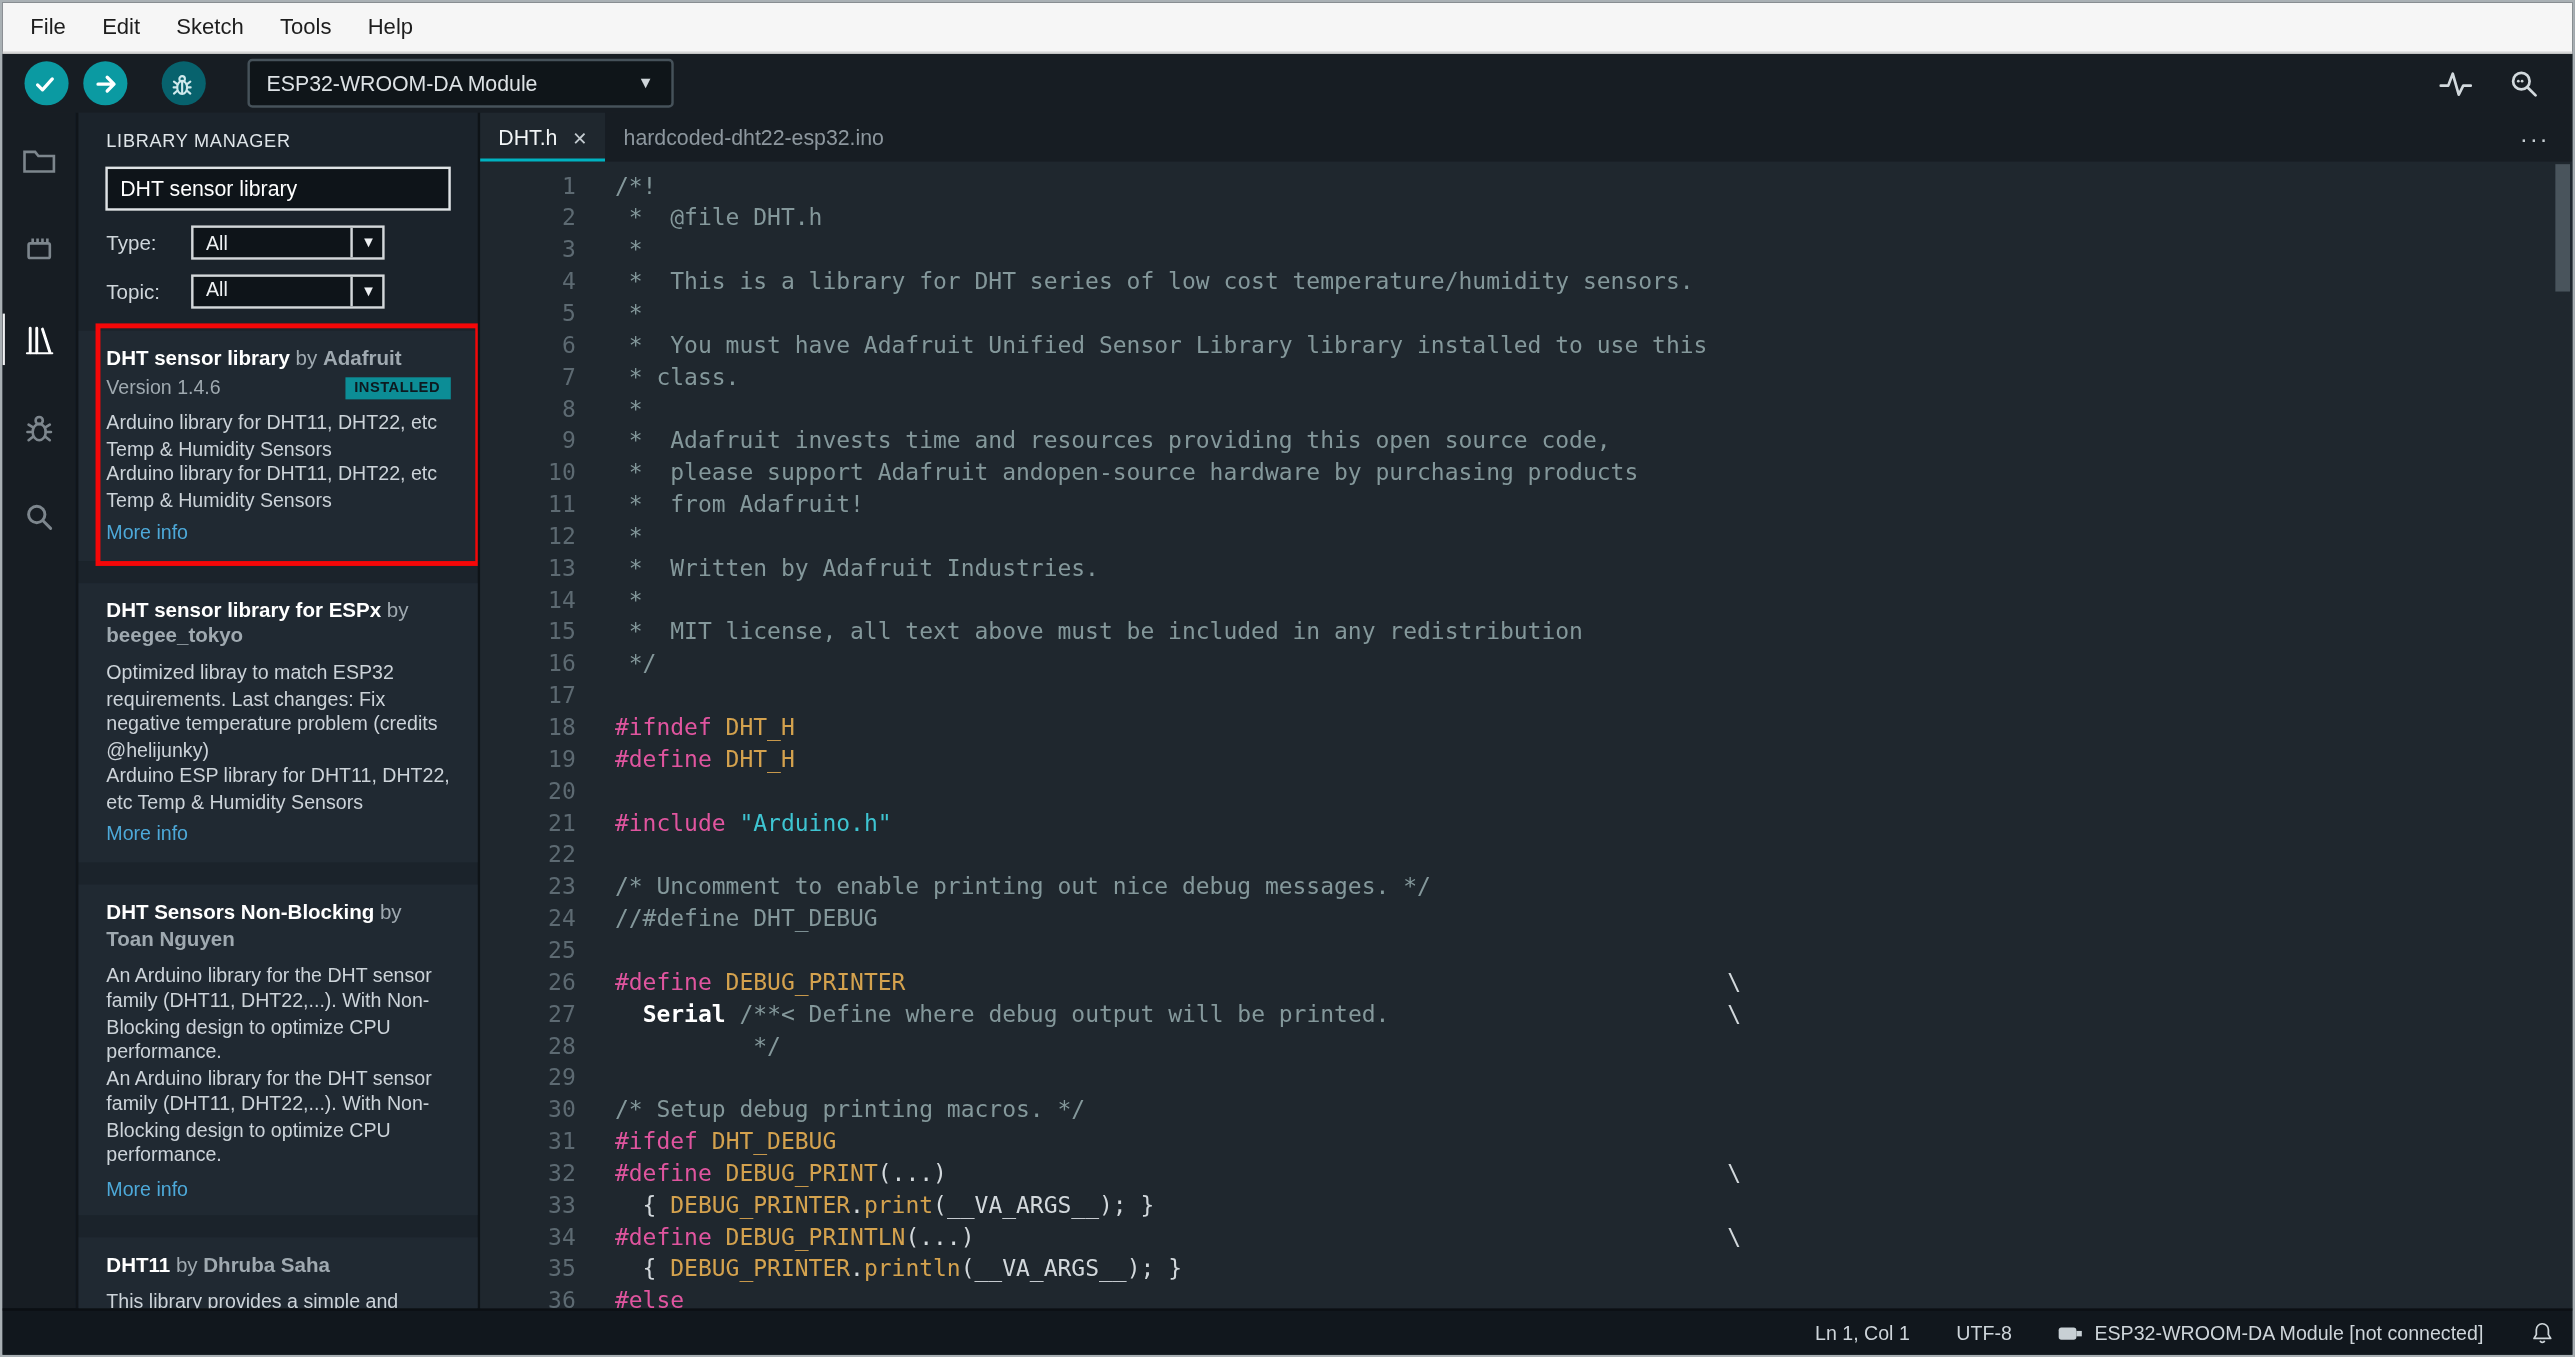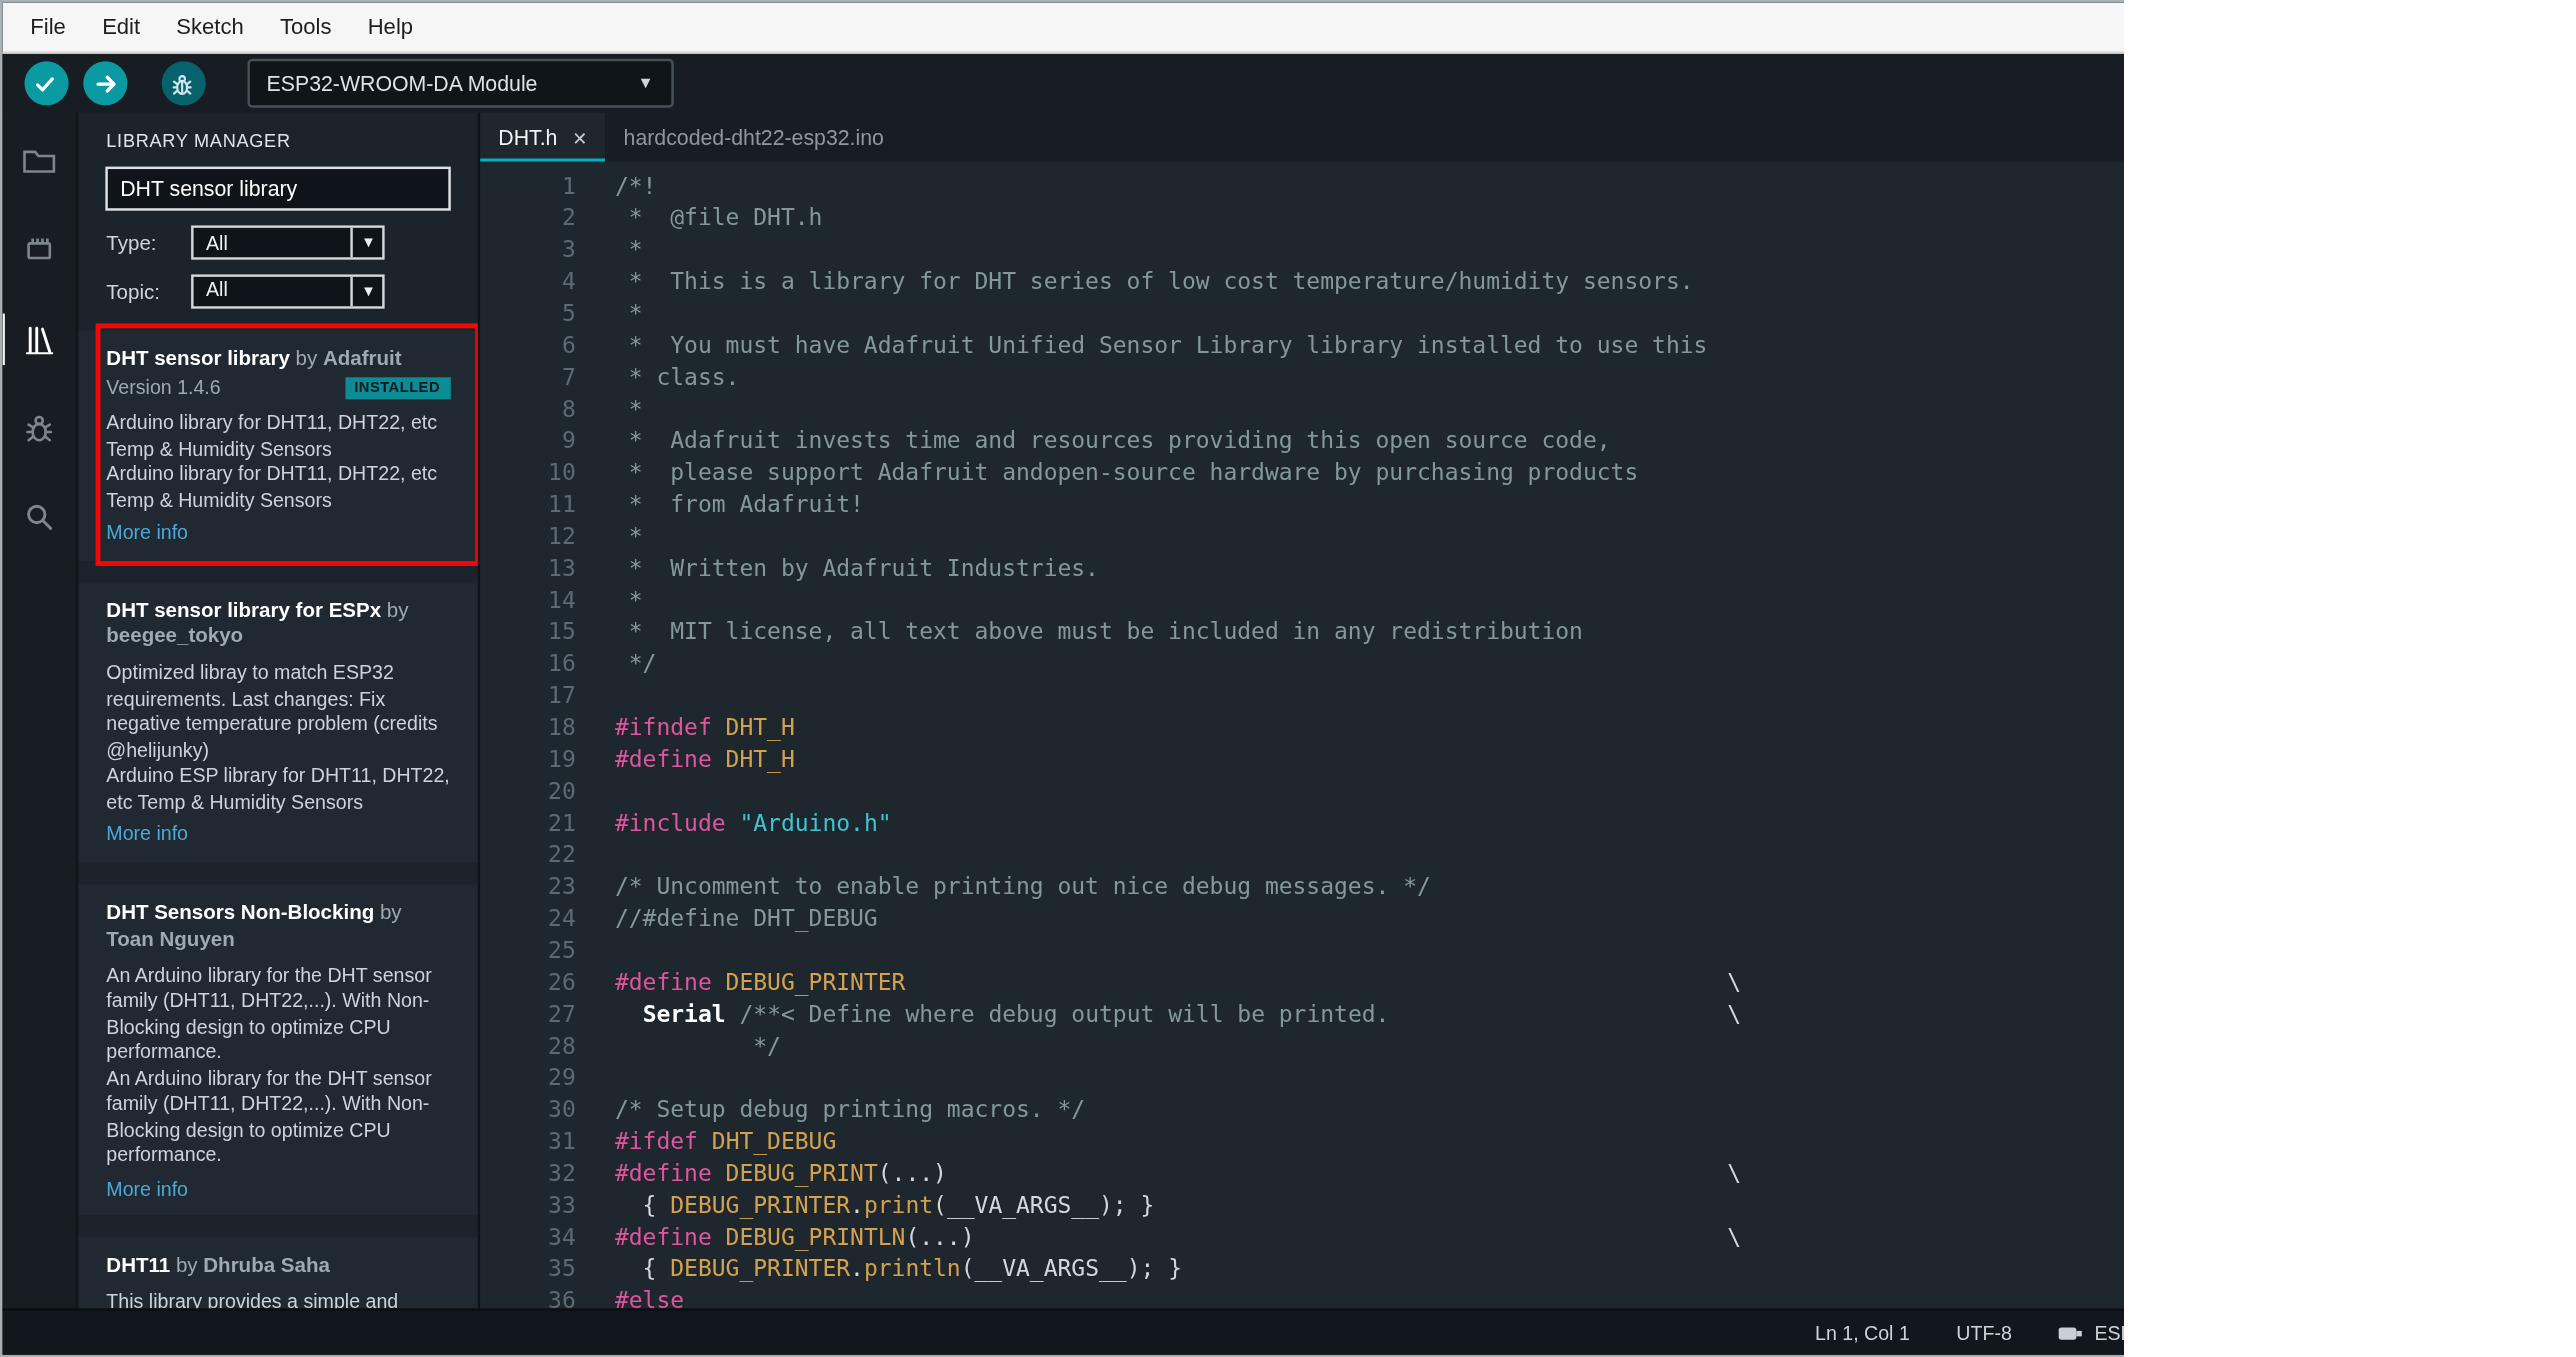--- a/index.html
+++ b/index.html
@@ -1,16 +1,16 @@
 <!DOCTYPE html>
 <html style="font-size:10.7px"><head>
 <meta charset="utf-8">
 <style>
   html,body { margin:0; padding:0; background:#ffffff; }
-  #scale-wrap { width:2124px; height:1358px; overflow:hidden; }
+  #scale-wrap { width:2576px; height:1358px; overflow:hidden; }
   #app {
     width:1051px; height:554px;
     transform:scale(2.45); transform-origin:0 0;
     font-family:"Liberation Sans", sans-serif;
     background:#1f272e;
     border:0.7px solid #a9b0b4; box-sizing:border-box;
     display:flex; flex-direction:column; overflow:hidden;
   }
 
   

